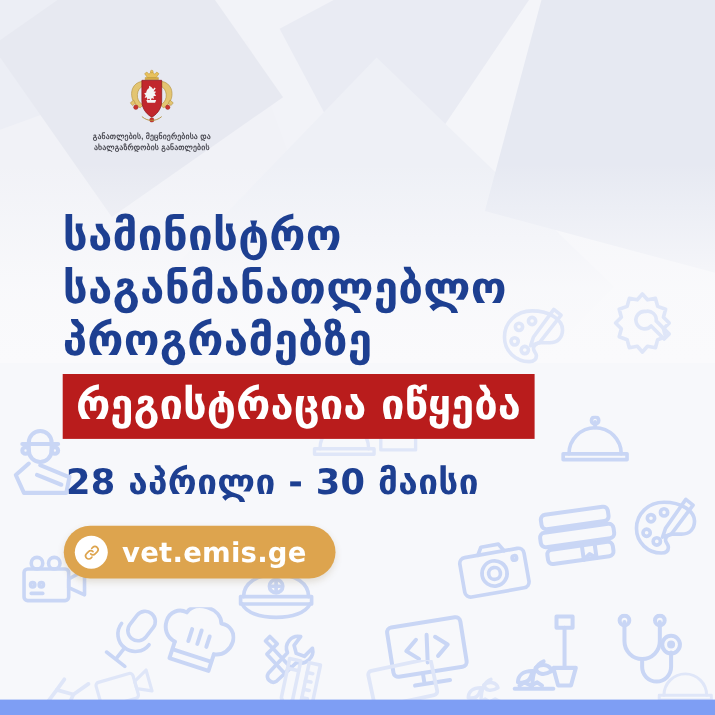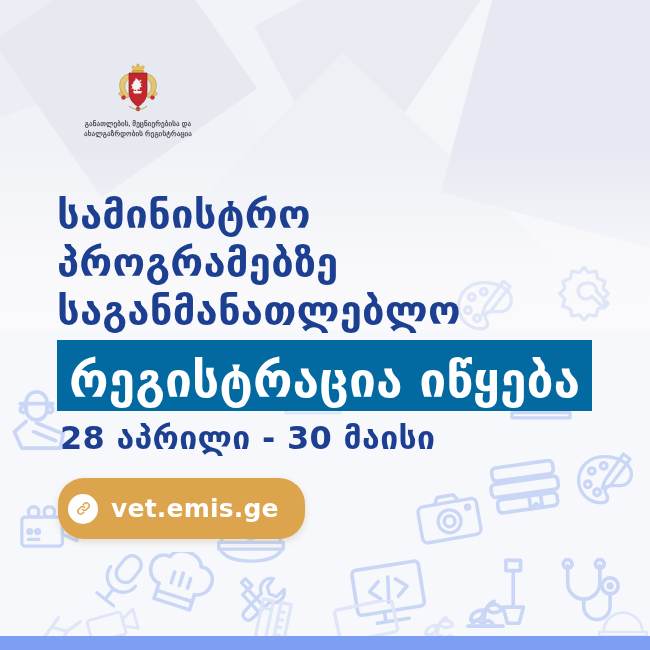--- a/index.html
+++ b/index.html
@@ -33,45 +33,45 @@
   .bgicon svg{display:block;}
   .bgicon svg *{fill:none;stroke:#c9d6f5;stroke-width:5;stroke-linecap:round;stroke-linejoin:round;}
   .bgicon.faint svg *{stroke:#dfe6f8;}
 
   
   .logoblock{position:absolute;left:48px;top:62px;width:180px;text-align:center;}
   .emblem{width:62px;height:52px;margin:0 auto;display:block;}
   .ministry{
     margin-top:5px;color:#4a4a52;font-size:7.1px;line-height:1.45;
     letter-spacing:.1px;font-weight:700;
-    font-family:Liberation Serif, serif;
+    font-family:Liberation Sans, sans-serif;
   }
 
   
   .headline{position:absolute;left:57px;top:190px;width:540px;}
   .hl{
     color:#1d3f91;font-weight:700;font-size:40px;line-height:48px;
     letter-spacing:.2px;white-space:nowrap;
   }
   .hlbar{
-    display:inline-block;background:#0369a1;color:#ffffff;
-    font-weight:700;font-size:48px;line-height:48px;
-    padding:16px 12px 7px 12px;margin-top:6px;white-space:nowrap;
+    display:inline-block;background:#b91c1c;color:#ffffff;
+    font-weight:700;font-size:38px;line-height:48px;
+    padding:4px 12px 7px 12px;margin-top:6px;white-space:nowrap;
   }
 
   
   .dates{
     position:absolute;left:60px;top:418px;
     color:#1d3f91;font-weight:700;font-size:32px;line-height:40px;
     white-space:nowrap;letter-spacing:.3px;
   }
 
   
   .urlpill{
-    position:absolute;left:58px;top:478px;height:61px;
+    position:absolute;left:58px;top:478px;height:48px;
     display:flex;align-items:center;gap:13px;
     background:#dda44e;border-radius:26px;padding:0 26px 0 10px;
     box-shadow:0 3px 7px rgba(120,90,30,.17);
   }
   .linkcircle{
     width:30px;height:30px;border-radius:50%;background:#ffffff;
     display:flex;align-items:center;justify-content:center;flex:0 0 auto;
   }
   .linkcircle svg *{fill:none;stroke:#dda44e;stroke-width:2.1;stroke-linecap:round;}
   .urltext{color:#ffffff;font-weight:700;font-size:25px;letter-spacing:.2px;line-height:1;}
@@ -358,28 +358,28 @@
 
       <path d="M57 36c-3 2-5 5-5 8l-4 2 3 3-2 5 4-1 1 5 3-3 3 4 2-5 4 2-1-5 5-1-3-4 3-3-5-1c0-4-3-8-8-10z" fill="#f4f4f4"></path>
       <path d="M60 44l7-9 2 2-7 9z" fill="#f4f4f4"></path>
       <path d="M52 58h18l-2 5H54z" fill="#f4f4f4"></path>
 
       <circle cx="62" cy="94" r="4" fill="#c9332e" stroke="#9c2520" stroke-width=".8"></circle>
       <path d="M44 88c6 5 12 7 18 7s12-2 18-7" fill="none" stroke="#b08c36" stroke-width="1.6"></path>
     </svg>
     <div class="ministry">
       <div>განათლების, მეცნიერებისა და</div>
-      <div>ახალგაზრდობის რეგისტრაცია</div>
+      <div>ახალგაზრდობის განათლების</div>
     </div>
   </div>
 
   <div class="headline">
     <div class="hl">სამინისტრო</div>
+    <div class="hl">საგანმანათლებლო</div>
     <div class="hl">პროგრამებზე</div>
-    <div class="hl">საგანმანათლებლო</div>
     <div><span class="hlbar">რეგისტრაცია იწყება</span></div>
   </div>
 
   <div class="dates">28 აპრილი - 30 მაისი</div>
 
   <div class="urlpill">
     <span class="linkcircle">
       <svg width="17" height="17" viewBox="0 0 24 24">
         <path d="M10.5 13.5a4 4 0 0 0 5.7 0l2.6-2.6a4 4 0 0 0-5.7-5.7l-1.3 1.3"></path>
         <path d="M13.5 10.5a4 4 0 0 0-5.7 0l-2.6 2.6a4 4 0 0 0 5.7 5.7l1.3-1.3"></path>

